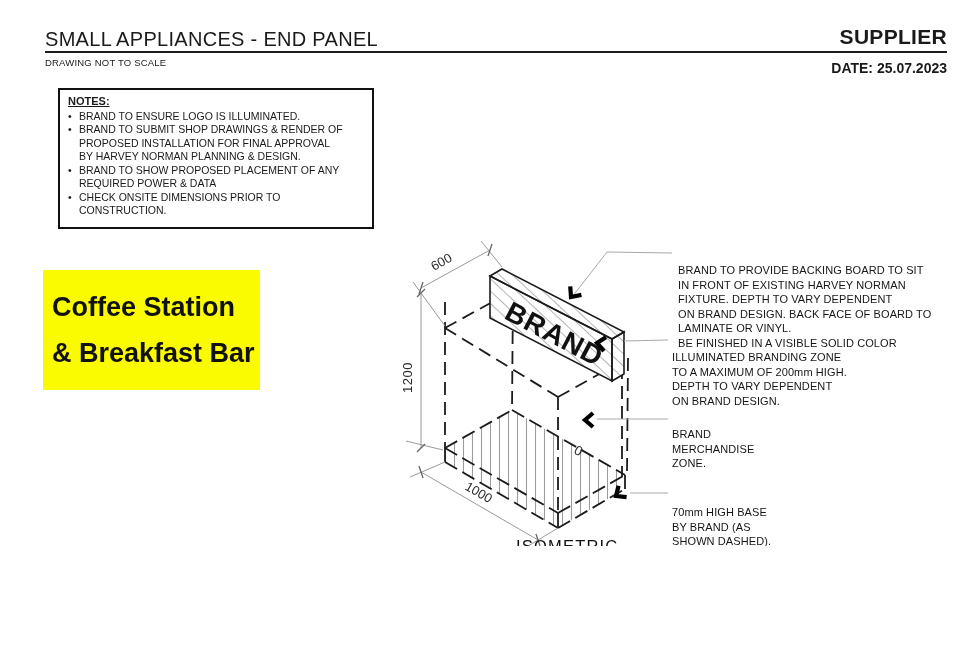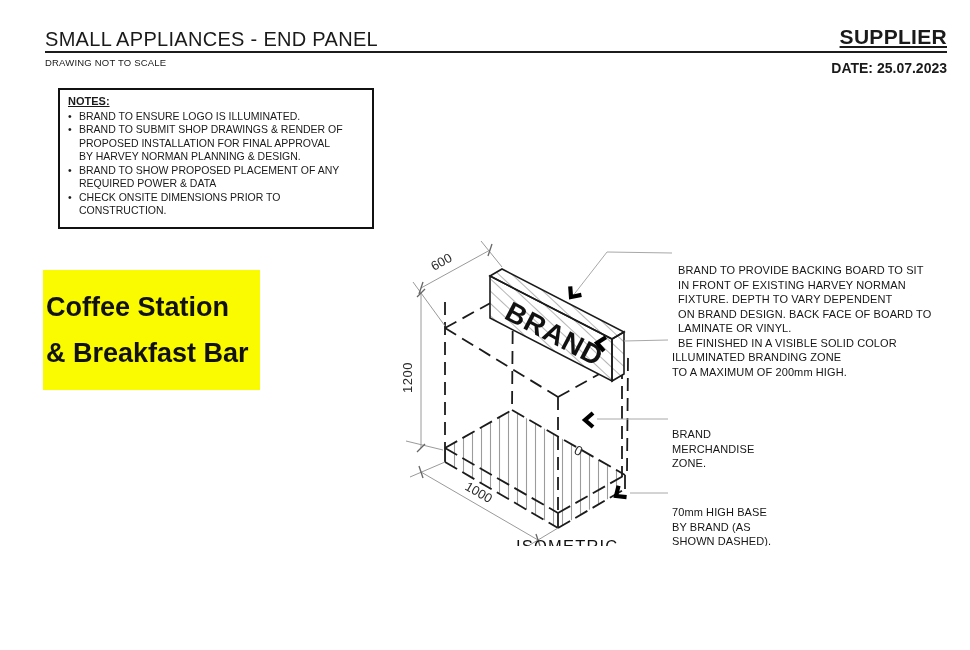--- a/index.html
+++ b/index.html
@@ -4,38 +4,38 @@
 <style>
   html,body{margin:0;padding:0;background:#ffffff;}
   .page{
     position:relative;width:970px;height:546px;background:#ffffff;
     font-family:"Liberation Sans", sans-serif;color:#1a1a1a;overflow:hidden;
   }
   
   .title{position:absolute;left:45px;top:28px;font-size:20px;letter-spacing:.3px;white-space:nowrap;}
   .header-rule{position:absolute;left:45px;top:51px;width:902px;height:2px;background:#1c1c1c;}
   .scale-note{position:absolute;left:45px;top:57px;font-size:9.5px;letter-spacing:.2px;}
-  .supplier{position:absolute;top:25px;right:23px;font-size:21px;font-weight:bold;letter-spacing:.3px;text-decoration:underline;}
+  .supplier{position:absolute;top:25px;right:23px;font-size:21px;font-weight:bold;letter-spacing:.3px;}
   .date{position:absolute;top:60px;right:23px;font-size:14px;font-weight:bold;}
   
   .notes{
     position:absolute;left:58px;top:88px;width:278px;
     border:2px solid #111;padding:5px 26px 9px 8px;
     font-size:10.5px;line-height:13.5px;
   }
   .notes-heading{font-weight:bold;text-decoration:underline;font-size:11px;margin-bottom:1px;}
   .notes ul{margin:1px 0 0 0;padding:0;list-style:none;}
   .notes li{padding-left:11px;}
   .notes li::before{content:"\2022";display:inline-block;width:11px;margin-left:-11px;}
   
   .highlight{
     position:absolute;left:43px;top:270px;width:217px;height:120px;
     background:#FAFA00;color:#111;
   }
-  .highlight .hl-line{font-size:27px;font-weight:bold;line-height:46px;padding-left:3px;white-space:nowrap;}
+  .highlight .hl-line{font-size:27px;font-weight:bold;line-height:46px;padding-left:9px;white-space:nowrap;}
   .highlight .hl-line:first-child{margin-top:14px;}
   
   .iso-svg{position:absolute;left:395px;top:228px;width:305px;height:347px;}
   .ann{position:absolute;font-size:11px;line-height:14.5px;letter-spacing:.1px;white-space:nowrap;color:#161616;margin-top:20px;}
   .ann-1{left:678px;top:243px;}
   .ann-2{left:672px;top:330px;}
   .ann-3{left:672px;top:407px;}
   .ann-4{left:672px;top:485px;}
 </style>
 </head>
@@ -170,20 +170,22 @@
     <div>IN FRONT OF EXISTING HARVEY NORMAN</div>
     <div>FIXTURE. DEPTH TO VARY DEPENDENT</div>
     <div>ON BRAND DESIGN. BACK FACE OF BOARD TO</div>
     <div>LAMINATE OR VINYL.</div>
     <div>BE FINISHED IN A VISIBLE SOLID COLOR</div>
   </div>
 
   <div class="ann ann-2">
     <div>ILLUMINATED BRANDING ZONE</div>
     <div>TO A MAXIMUM OF 200mm HIGH.</div>
+    <div>DEPTH TO VARY DEPENDENT</div>
+    <div>ON BRAND DESIGN.</div>
   </div>
 
   <div class="ann ann-3">
     <div>BRAND</div>
     <div>MERCHANDISE</div>
     <div>ZONE.</div>
   </div>
 
   <div class="ann ann-4">
     <div>70mm HIGH BASE</div>

